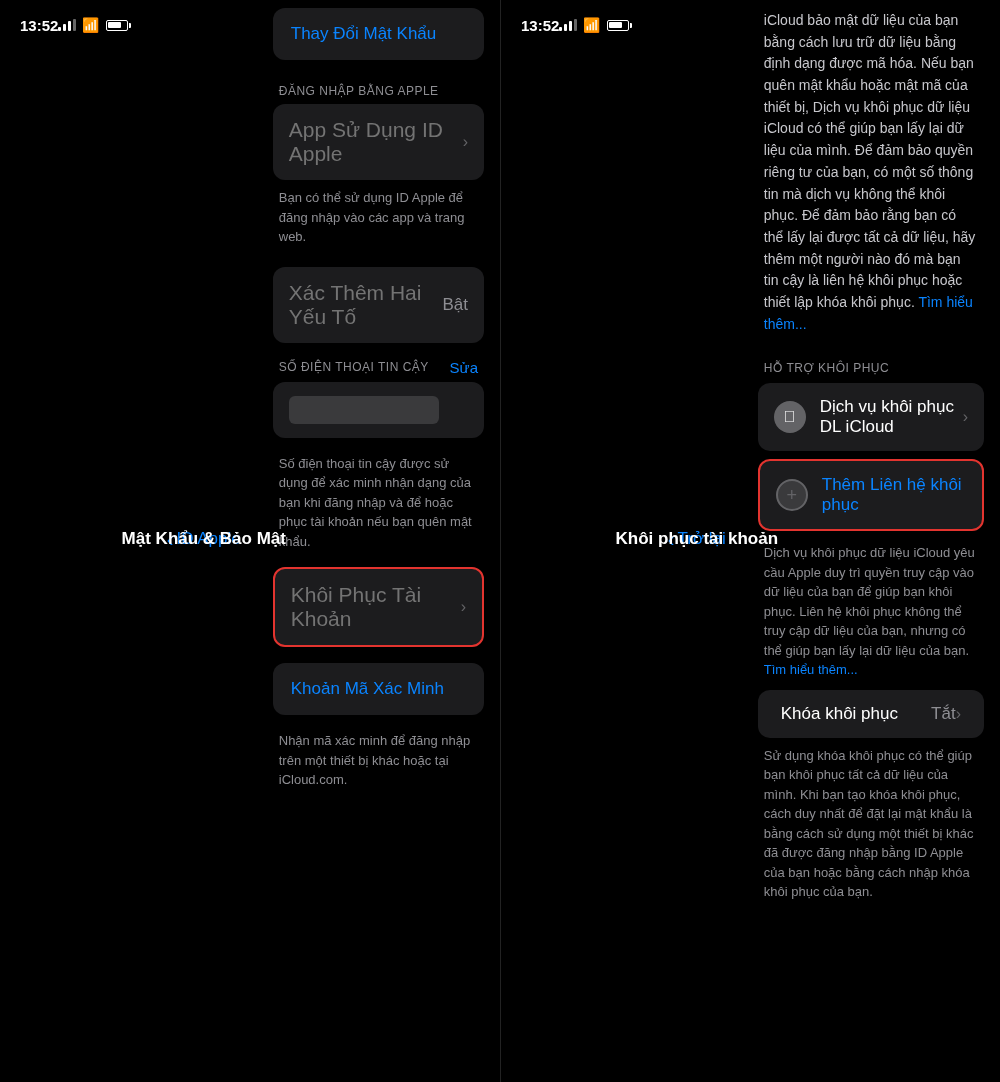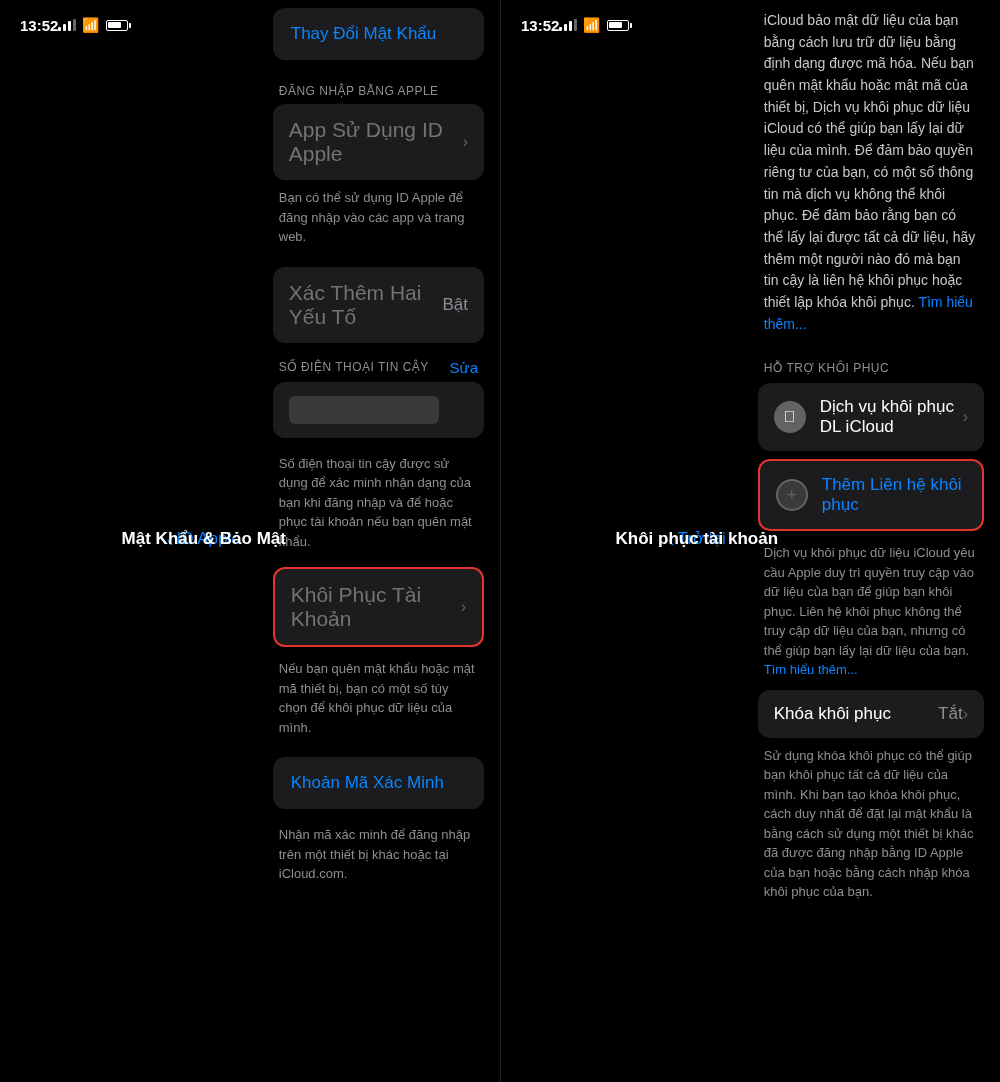--- a/index.html
+++ b/index.html
@@ -325,21 +325,21 @@
     .recovery-key-group {
       background: #1c1c1e;
       border-radius: 12px;
       overflow: hidden;
       margin-top: 6px;
     }
     .recovery-key-item {
       display: flex;
       align-items: center;
       justify-content: space-between;
-      padding: 14px 16px;
+      padding: 14px 23px;
       cursor: pointer;
     }
     .recovery-key-label {
       font-size: 17px;
       color: #fff;
     }
     .recovery-key-right {
       display: flex;
       align-items: center;
     }
@@ -434,21 +434,20 @@
     <p class="description-text" style="margin-bottom:12px;">Số điện thoại tin cậy được sử dụng để xác minh nhận dạng của bạn khi đăng nhập và để hoặc phục tài khoản nếu bạn quên mật khẩu.</p>
 
     <div class="list-item-highlighted">
       <div class="list-item">
         <span class="list-item-label">Khôi Phục Tài Khoản</span>
         <div class="list-item-right">
           <span class="chevron-right">›</span>
         </div>
       </div>
     </div>
-    <p class="description-text">Nếu bạn quên mật khẩu hoặc mật mã thiết bị, bạn có một số tùy chọn để khôi phục dữ liệu của mình.</p>
 
     <div class="btn-row" style="margin-top:16px;">
       <div class="btn-primary">
         <span>Khoản Mã Xác Minh</span>
       </div>
     </div>
     <p class="description-text">Nhận mã xác minh để đăng nhập trên một thiết bị khác hoặc tại iCloud.com.</p>
 
     <div style="height:20px;"></div>
   </div>

